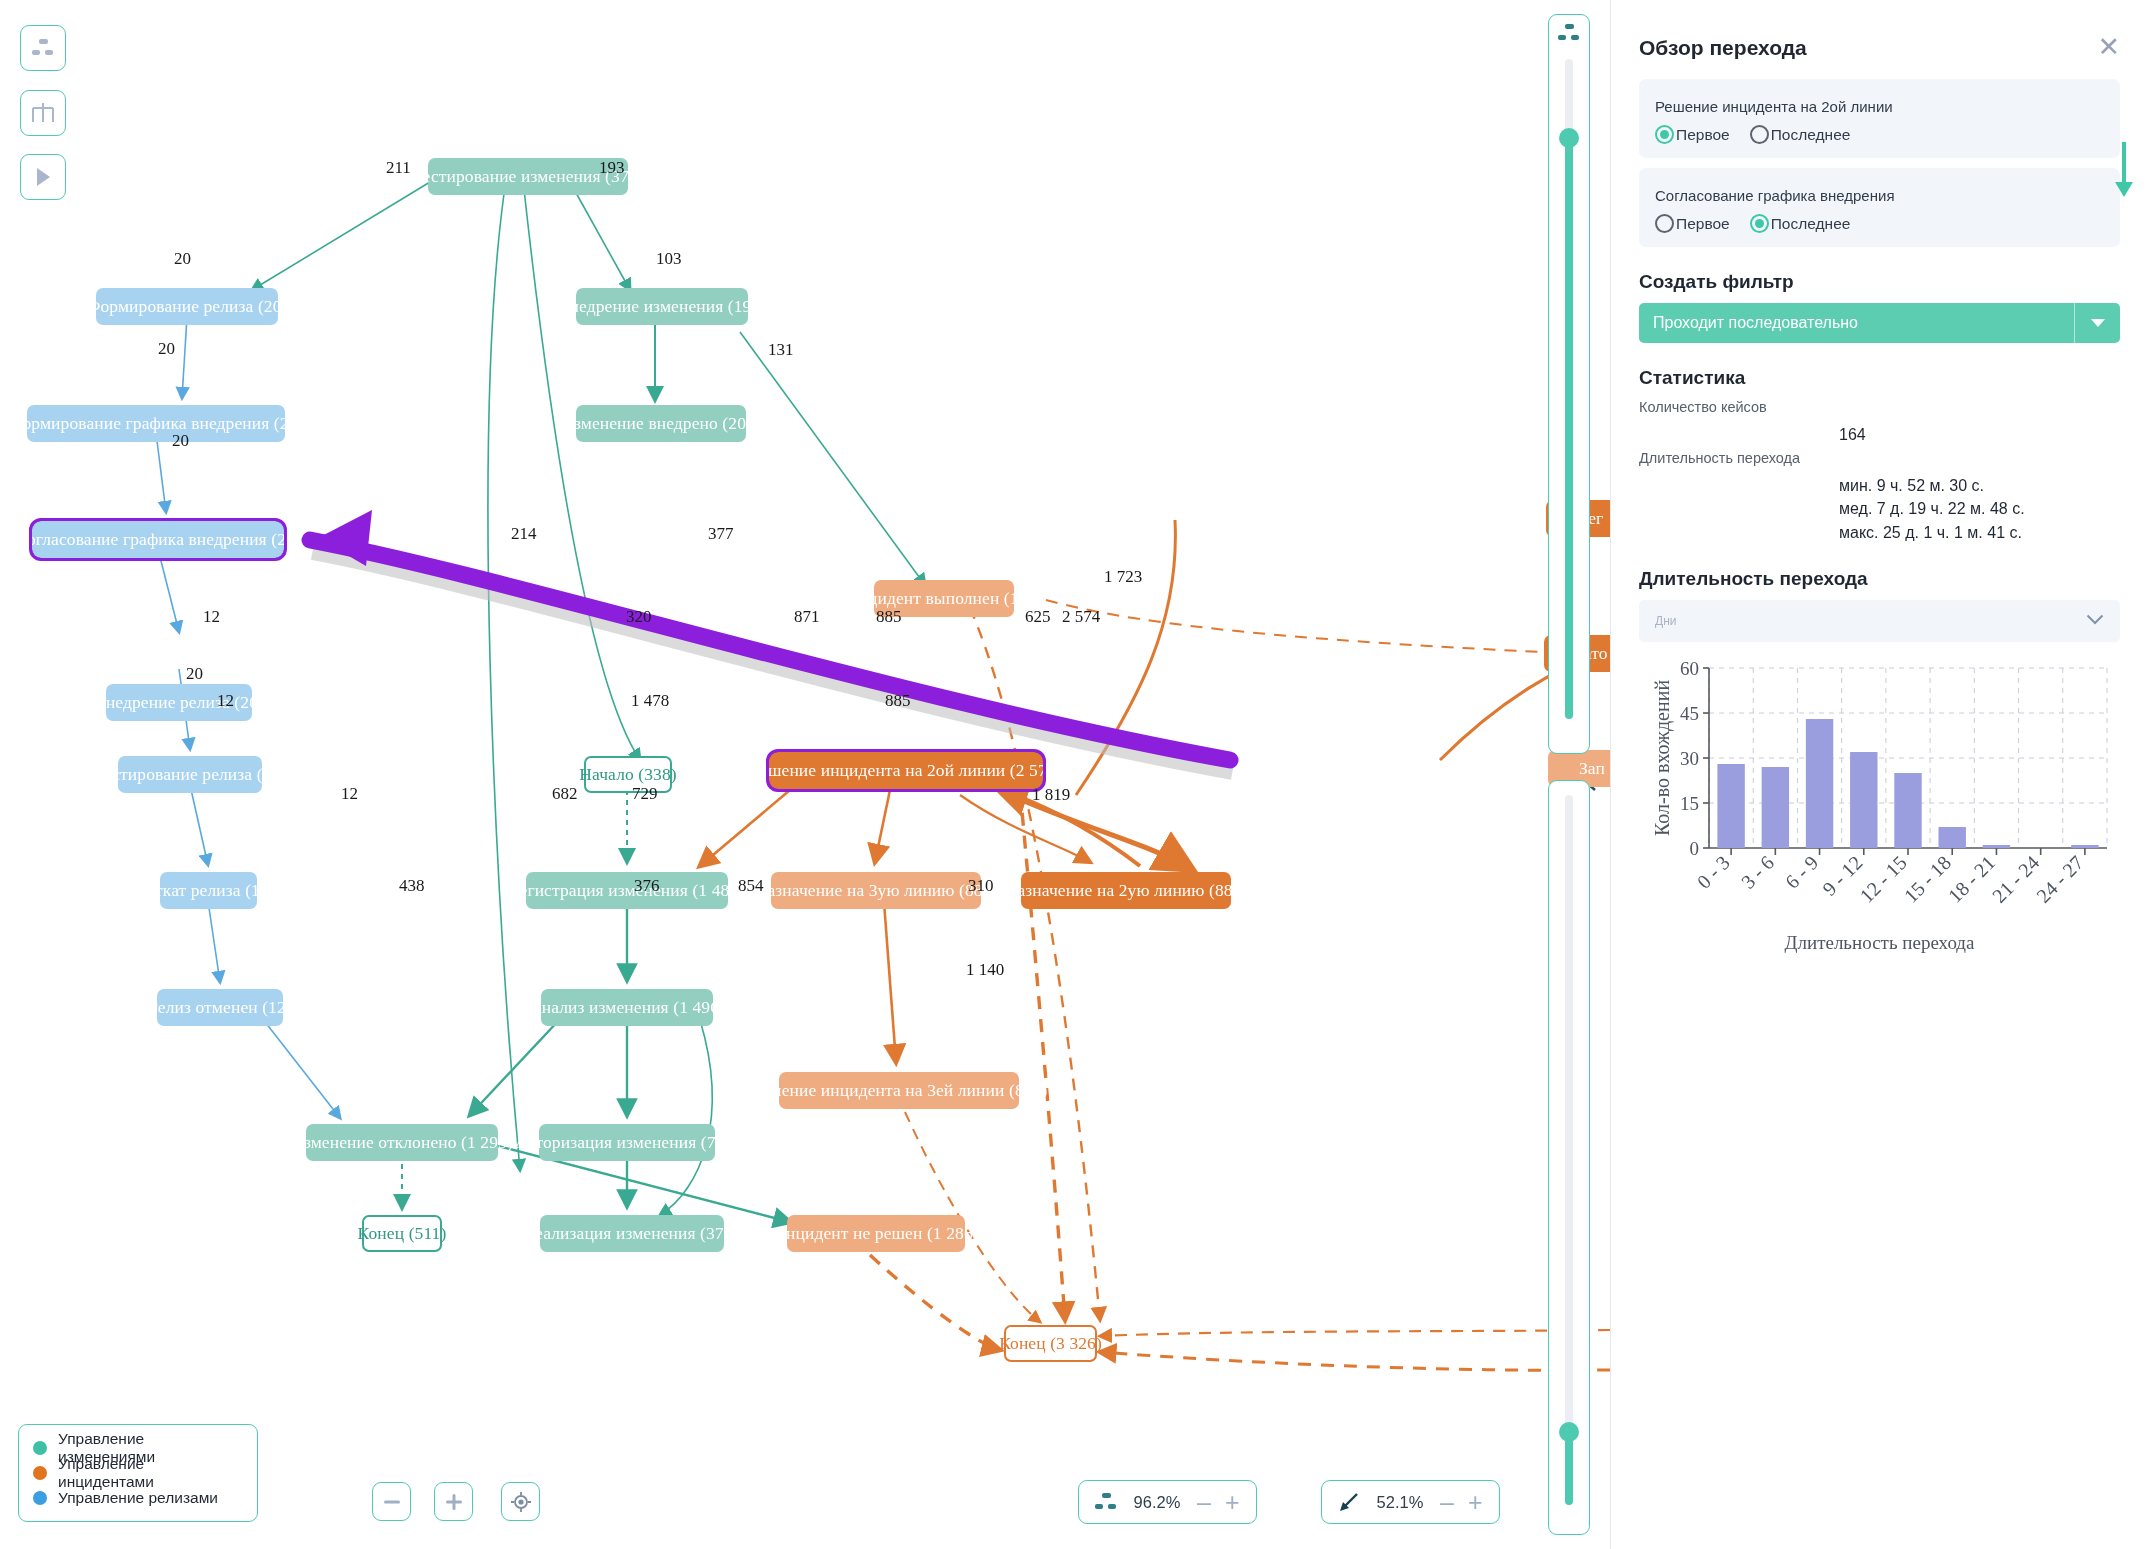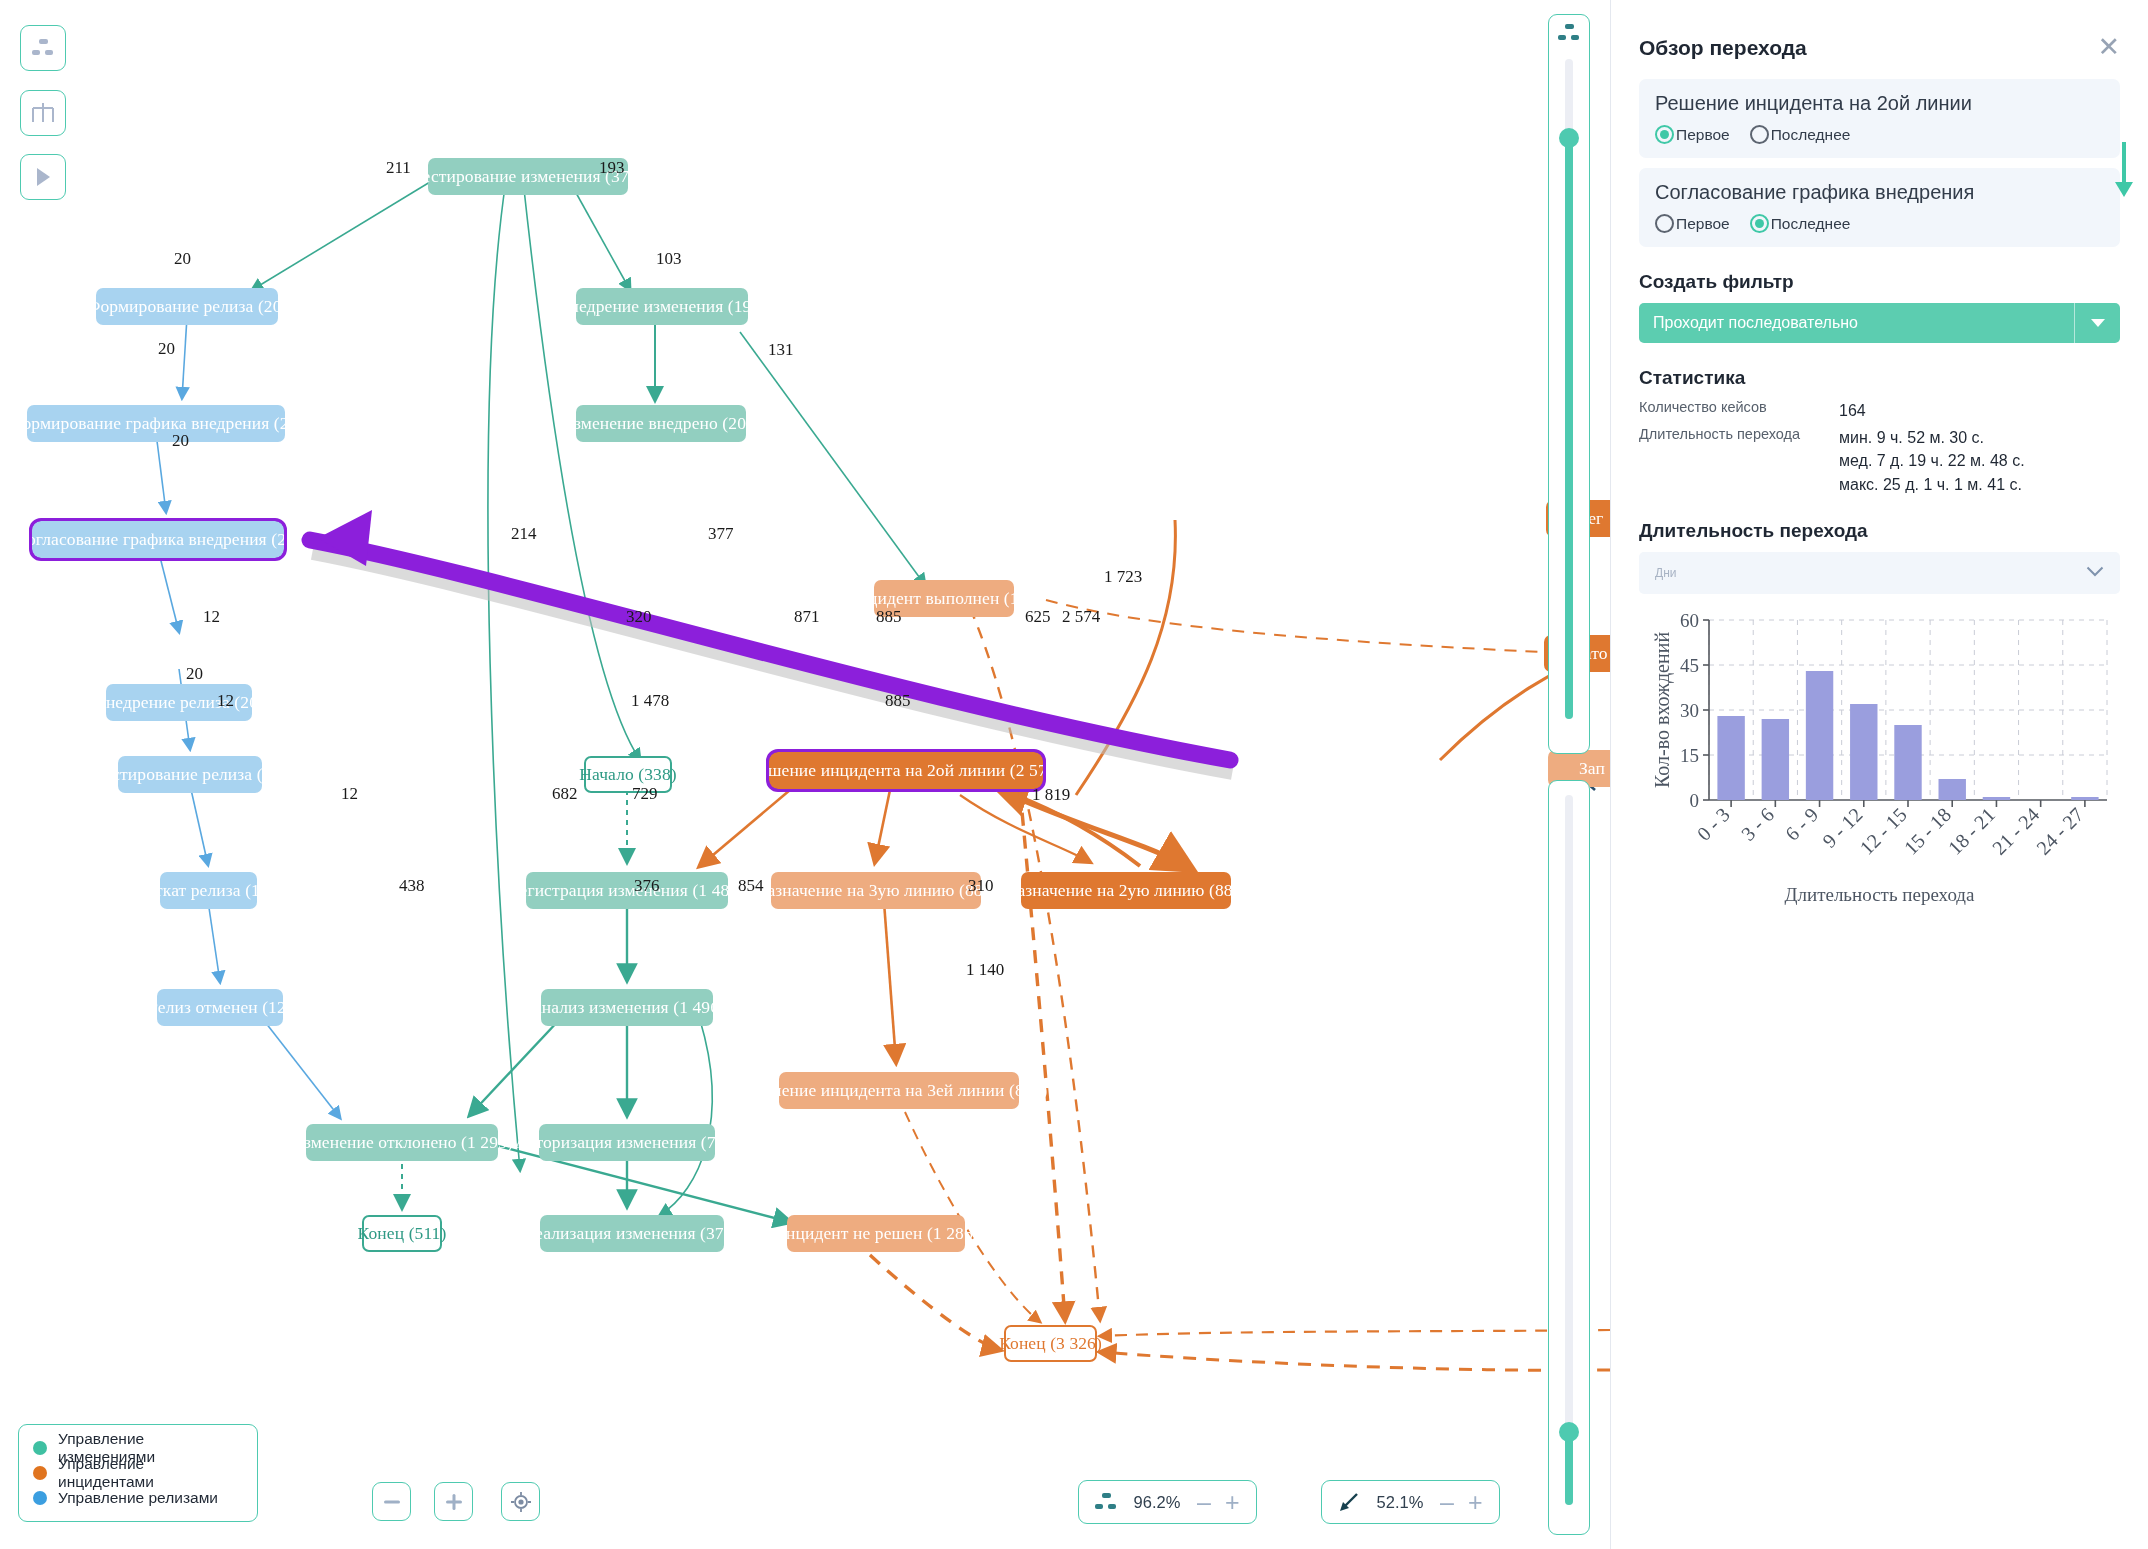--- a/index.html
+++ b/index.html
@@ -130,21 +130,21 @@
     display: flex; align-items: center; justify-content: space-between;
     padding-top: 34px; padding-bottom: 8px;
   }
   #panel-title { font-size: 21px; color: #1f2733; font-weight: 600; }
   #panel-close { font-size: 27px; color: #97a3b4; line-height: 1; cursor: pointer; }
 
   .radio-card {
     background: #f2f6fb; border-radius: 7px;
     padding: 13px 16px 14px 16px; margin-top: 10px;
   }
-  .radio-card-title { font-size: 20px; color: #323c4a; margin-bottom: 10px; }
+  .radio-card-title { font-size: 15px; color: #323c4a; margin-bottom: 10px; margin-top: 6px; }
   .radio-row { display: flex; align-items: center; gap: 20px; }
   .radio-opt { display: flex; align-items: flex-end; gap: 2px; }
   .radio-mark {
     width: 19px; height: 19px; border-radius: 50%;
     border: 2px solid #5c6470; display: flex; align-items: center; justify-content: center;
     flex: 0 0 auto;
   }
   .radio-mark.on { border-color: #3fc8a7; }
   .radio-mark.on::after {
     content: ""; width: 9px; height: 9px; border-radius: 50%; background: #3fc8a7;
@@ -163,21 +163,21 @@
     height: 40px; background: #5ccdb0; border-radius: 5px;
     color: #fff; font-size: 16px; padding-left: 14px;
   }
   #filter-select-caret {
     width: 46px; height: 100%; border-left: 1px solid rgba(255,255,255,.55);
     display: flex; align-items: center; justify-content: center;
   }
 
   .stat-row { display: flex; margin-bottom: 4px; }
   .stat-key { width: 200px; font-size: 14.5px; color: #57606c; }
-  .stat-val { font-size: 16px; color: #1f2733; line-height: 1.45; }
+  .stat-val { font-size: 16px; color: #1f2733; line-height: 1.45; margin-top: 24px; }
 
   #dur-select {
     display: flex; align-items: center; justify-content: space-between;
     height: 42px; background: #f2f6fb; border-radius: 5px;
     padding: 0 16px; font-size: 12px; color: #a8b3c4;
   }
 
   
   #chart-wrap { position: relative; margin-top: 12px; height: 310px; }
   #chart-svg { position: absolute; left: 0; top: 0; }

